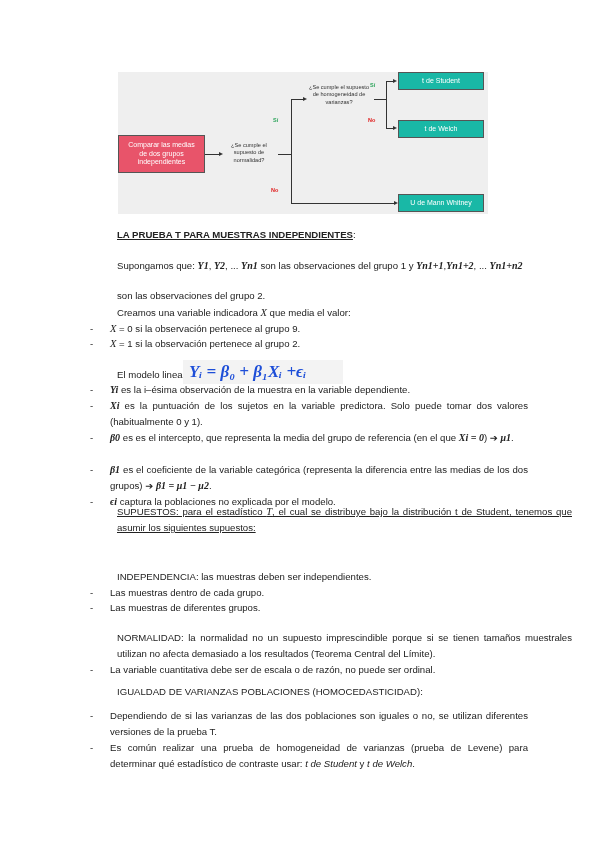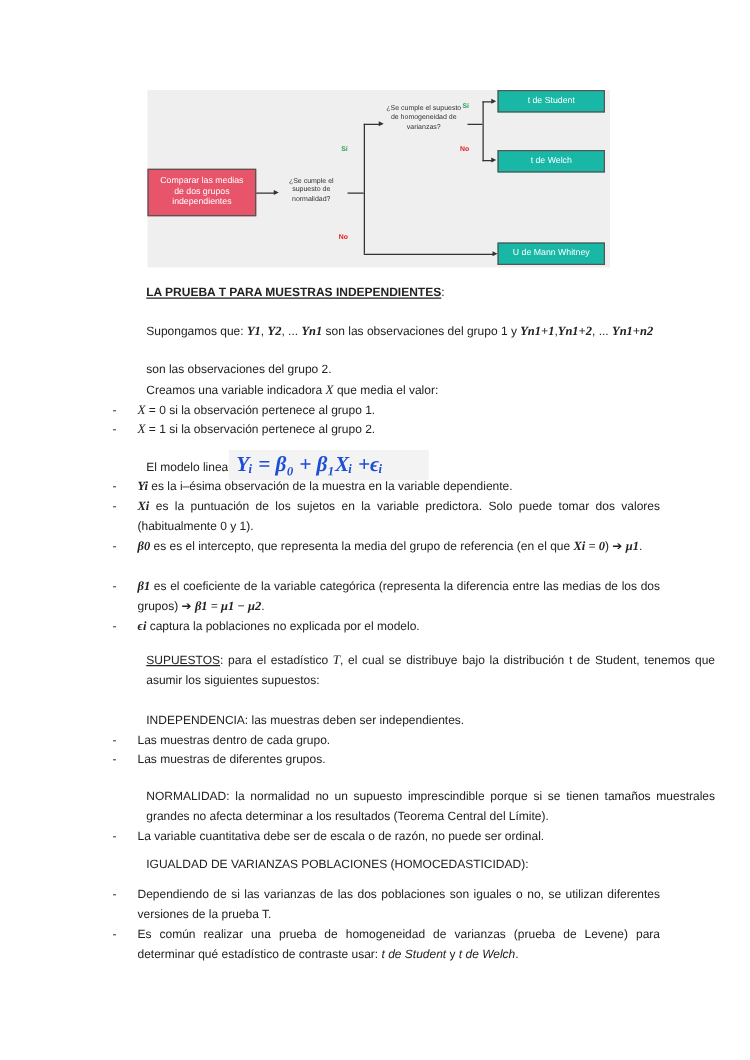--- a/index.html
+++ b/index.html
@@ -68,21 +68,21 @@
 <div class="t" style="top:258px;">
   <span>Supongamos que: </span><span class="m">Y1</span><span>, </span><span class="m">Y2</span><span>, ... </span><span class="m">Yn1</span><span> son las observaciones del grupo 1 y </span><span class="m">Yn1+1</span><span>,</span><span class="m">Yn1+2</span><span>, ... </span><span class="m">Yn1+n2</span>
 </div>
 <div class="t" style="top:288px;">son las observaciones del grupo 2.</div>
 
 <div class="t" style="top:305px;">
   <span>Creamos una variable indicadora </span><span class="mi">X</span><span> que media el valor:</span>
 </div>
 <div class="li" style="top:321px;">
   <span class="dash">-</span>
-  <span class="body"><span class="mi">X</span><span> = 0 si la observación pertenece al grupo 1.</span></span>
+  <span class="body"><span class="mi">X</span><span> = 0 si la observación pertenece al grupo 9.</span></span>
 </div>
 <div class="li" style="top:336px;">
   <span class="dash">-</span>
   <span class="body"><span class="mi">X</span><span> = 1 si la observación pertenece al grupo 2.</span></span>
 </div>
 
 <div class="t" style="top:367px;">El modelo lineal sería:</div>
 <div class="formula">Yᵢ = β₀ + β₁Xᵢ +ϵᵢ</div>
 
 <div class="li" style="top:382px;">
@@ -99,35 +99,35 @@
 </div>
 <div class="li" style="top:462px;">
   <span class="dash">-</span>
   <span class="body"><span class="m">β1</span><span> es el coeficiente de la variable categórica (representa la diferencia entre las medias de los dos grupos) </span><span>➔</span> <span class="m">β1 = μ1 − μ2</span><span>.</span></span>
 </div>
 <div class="li" style="top:494px;">
   <span class="dash">-</span>
   <span class="body"><span class="m">ϵi</span><span> captura la poblaciones no explicada por el modelo.</span></span>
 </div>
 
-<div class="t just" style="top:521px;">
+<div class="t just" style="top:504px;text-decoration:underline;">
   <span class="u">SUPUESTOS</span><span>: para el estadístico </span><span class="mi">T</span><span>, el cual se distribuye bajo la distribución t de Student, tenemos que asumir los siguientes supuestos:</span>
 </div>
 
 <div class="t" style="top:569px;">INDEPENDENCIA: las muestras deben ser independientes.</div>
 <div class="li" style="top:585px;">
   <span class="dash">-</span>
   <span class="body">Las muestras dentro de cada grupo.</span>
 </div>
 <div class="li" style="top:600px;">
   <span class="dash">-</span>
   <span class="body">Las muestras de diferentes grupos.</span>
 </div>
 
-<div class="t just" style="top:630px;">NORMALIDAD: la normalidad no un supuesto imprescindible porque si se tienen tamaños muestrales grandes no afecta determinar a los resultados (Teorema Central del Límite).</div>
+<div class="t just" style="top:630px;">NORMALIDAD: la normalidad no un supuesto imprescindible porque si se tienen tamaños muestrales utilizan no afecta demasiado a los resultados (Teorema Central del Límite).</div>
 <div class="li" style="top:662px;">
   <span class="dash">-</span>
   <span class="body">La variable cuantitativa debe ser de escala o de razón, no puede ser ordinal.</span>
 </div>
 
 <div class="t" style="top:684px;">IGUALDAD DE VARIANZAS POBLACIONES (HOMOCEDASTICIDAD):</div>
 <div class="li" style="top:708px;">
   <span class="dash">-</span>
   <span class="body">Dependiendo de si las varianzas de las dos poblaciones son iguales o no, se utilizan diferentes versiones de la prueba T.</span>
 </div>

